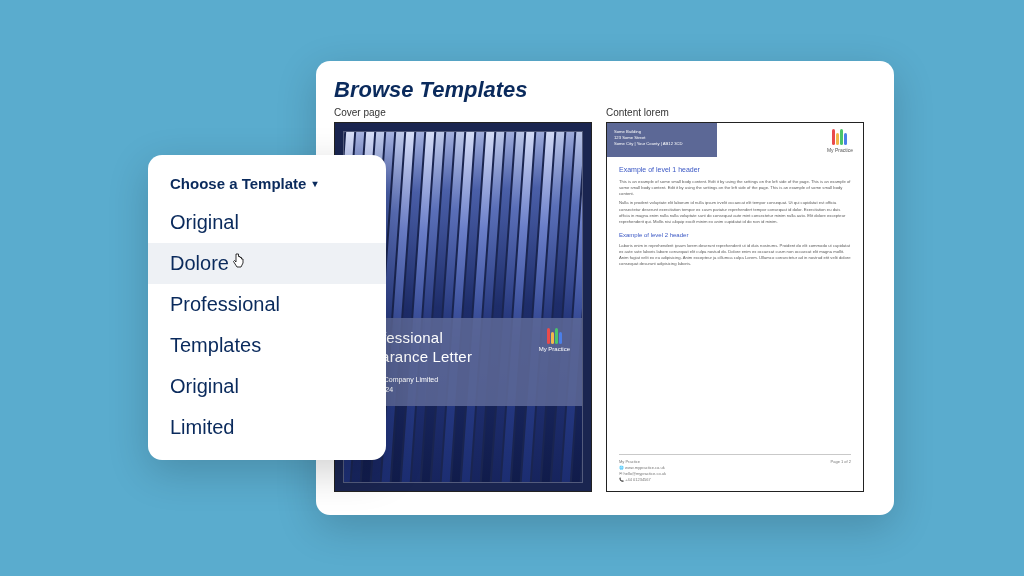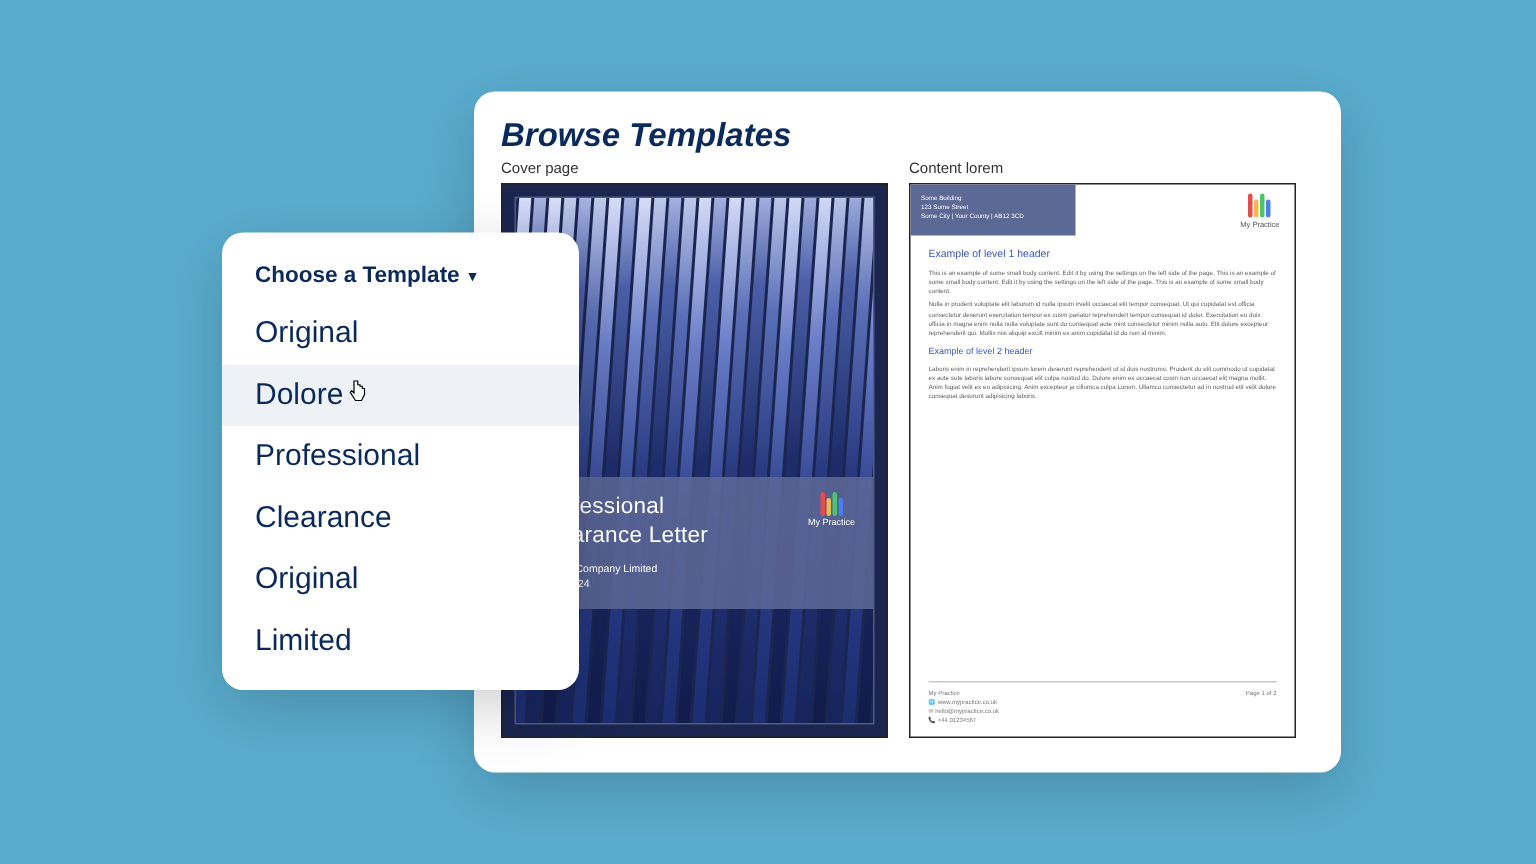--- a/index.html
+++ b/index.html
@@ -231,21 +231,21 @@
     <span class="cursor-icon">
       <svg width="14" height="16" viewBox="0 0 14 16">
           <path d="M4 1 L4 9 L2.5 7.5 L1.5 8.5 L5 14 L9 14 L11 10 L11 6 L9.5 6 L9.5 4.5 L8 4.5 L8 3.5 L6.5 3.5 L6.5 1 Z" fill="#fff" stroke="#000" stroke-width="0.8"></path>
         </svg>
     </span>
   </div>
   <div class="dropdown-item">
     <span>Professional</span>
   </div>
   <div class="dropdown-item">
-    <span>Clearance</span>
+    <span>Templates</span>
   </div>
   <div class="dropdown-item">
     <span>Original</span>
   </div>
   <div class="dropdown-item">
     <span>Limited</span>
   </div>
 </div>
 
 <div class="browse-card">

